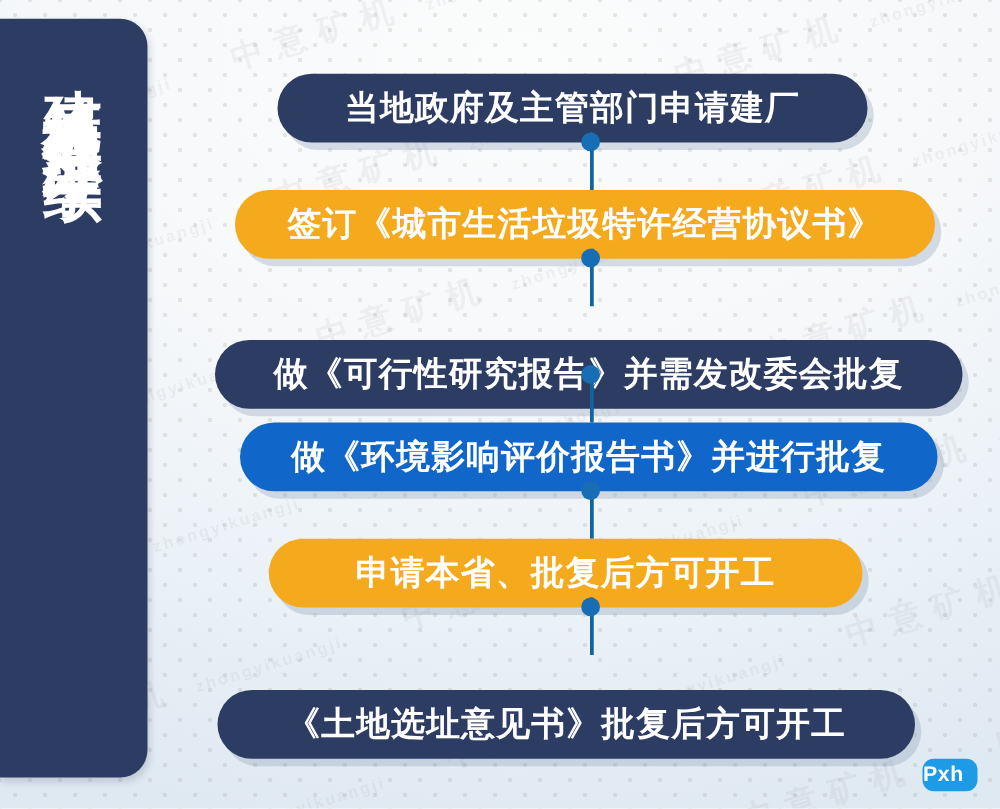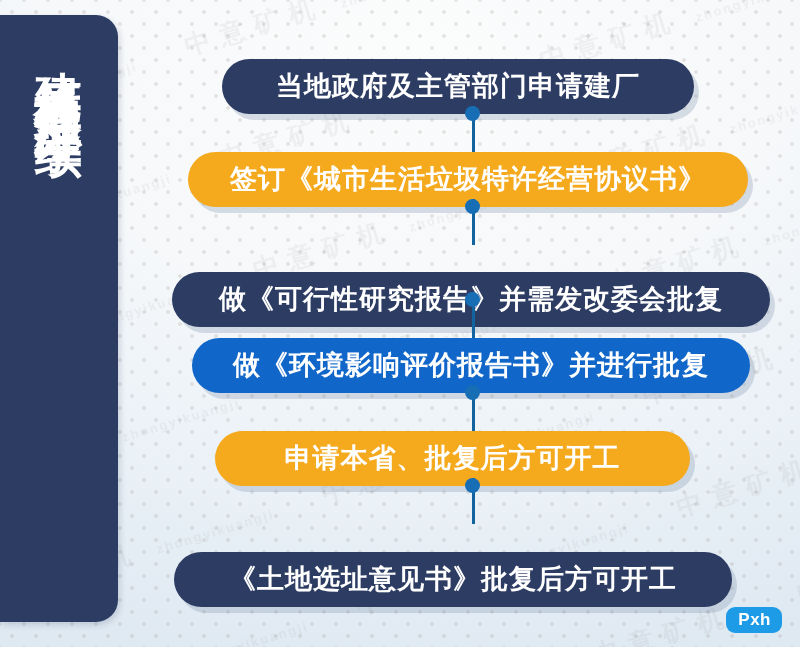--- a/index.html
+++ b/index.html
@@ -113,21 +113,21 @@
 
   
   #pxh-badge {
     position: absolute;
     right: 18px;
     bottom: 14px;
     background: #1e9be6;
     color: #ffffff;
     font-size: 17px;
     font-weight: bold;
-    padding: 4px 11px 5px 12px;
+    padding: 4px 11px 5px 0;
     border-radius: 9px;
     letter-spacing: 0.5px;
     line-height: 1;
   }
 </style>
 </head>
 <body>
 
 <div id="canvas">
 

